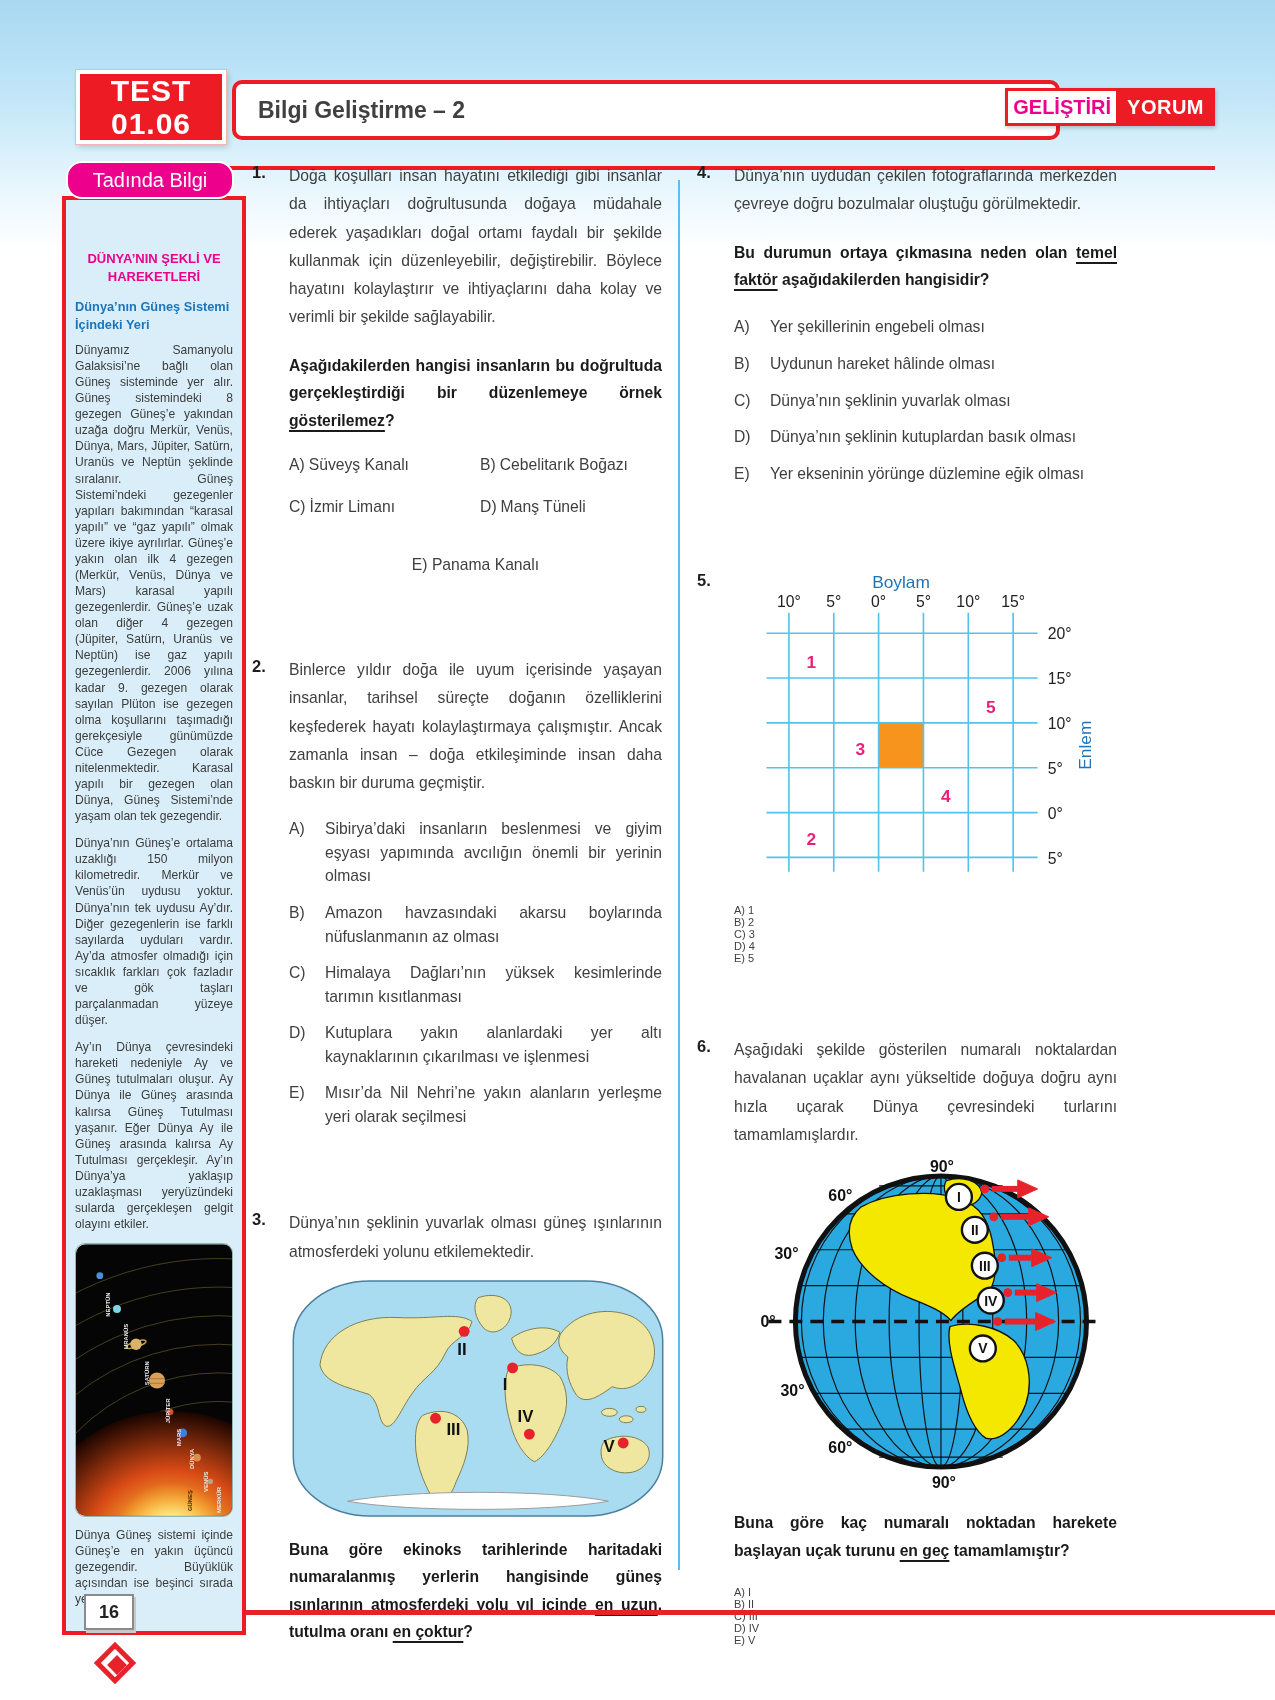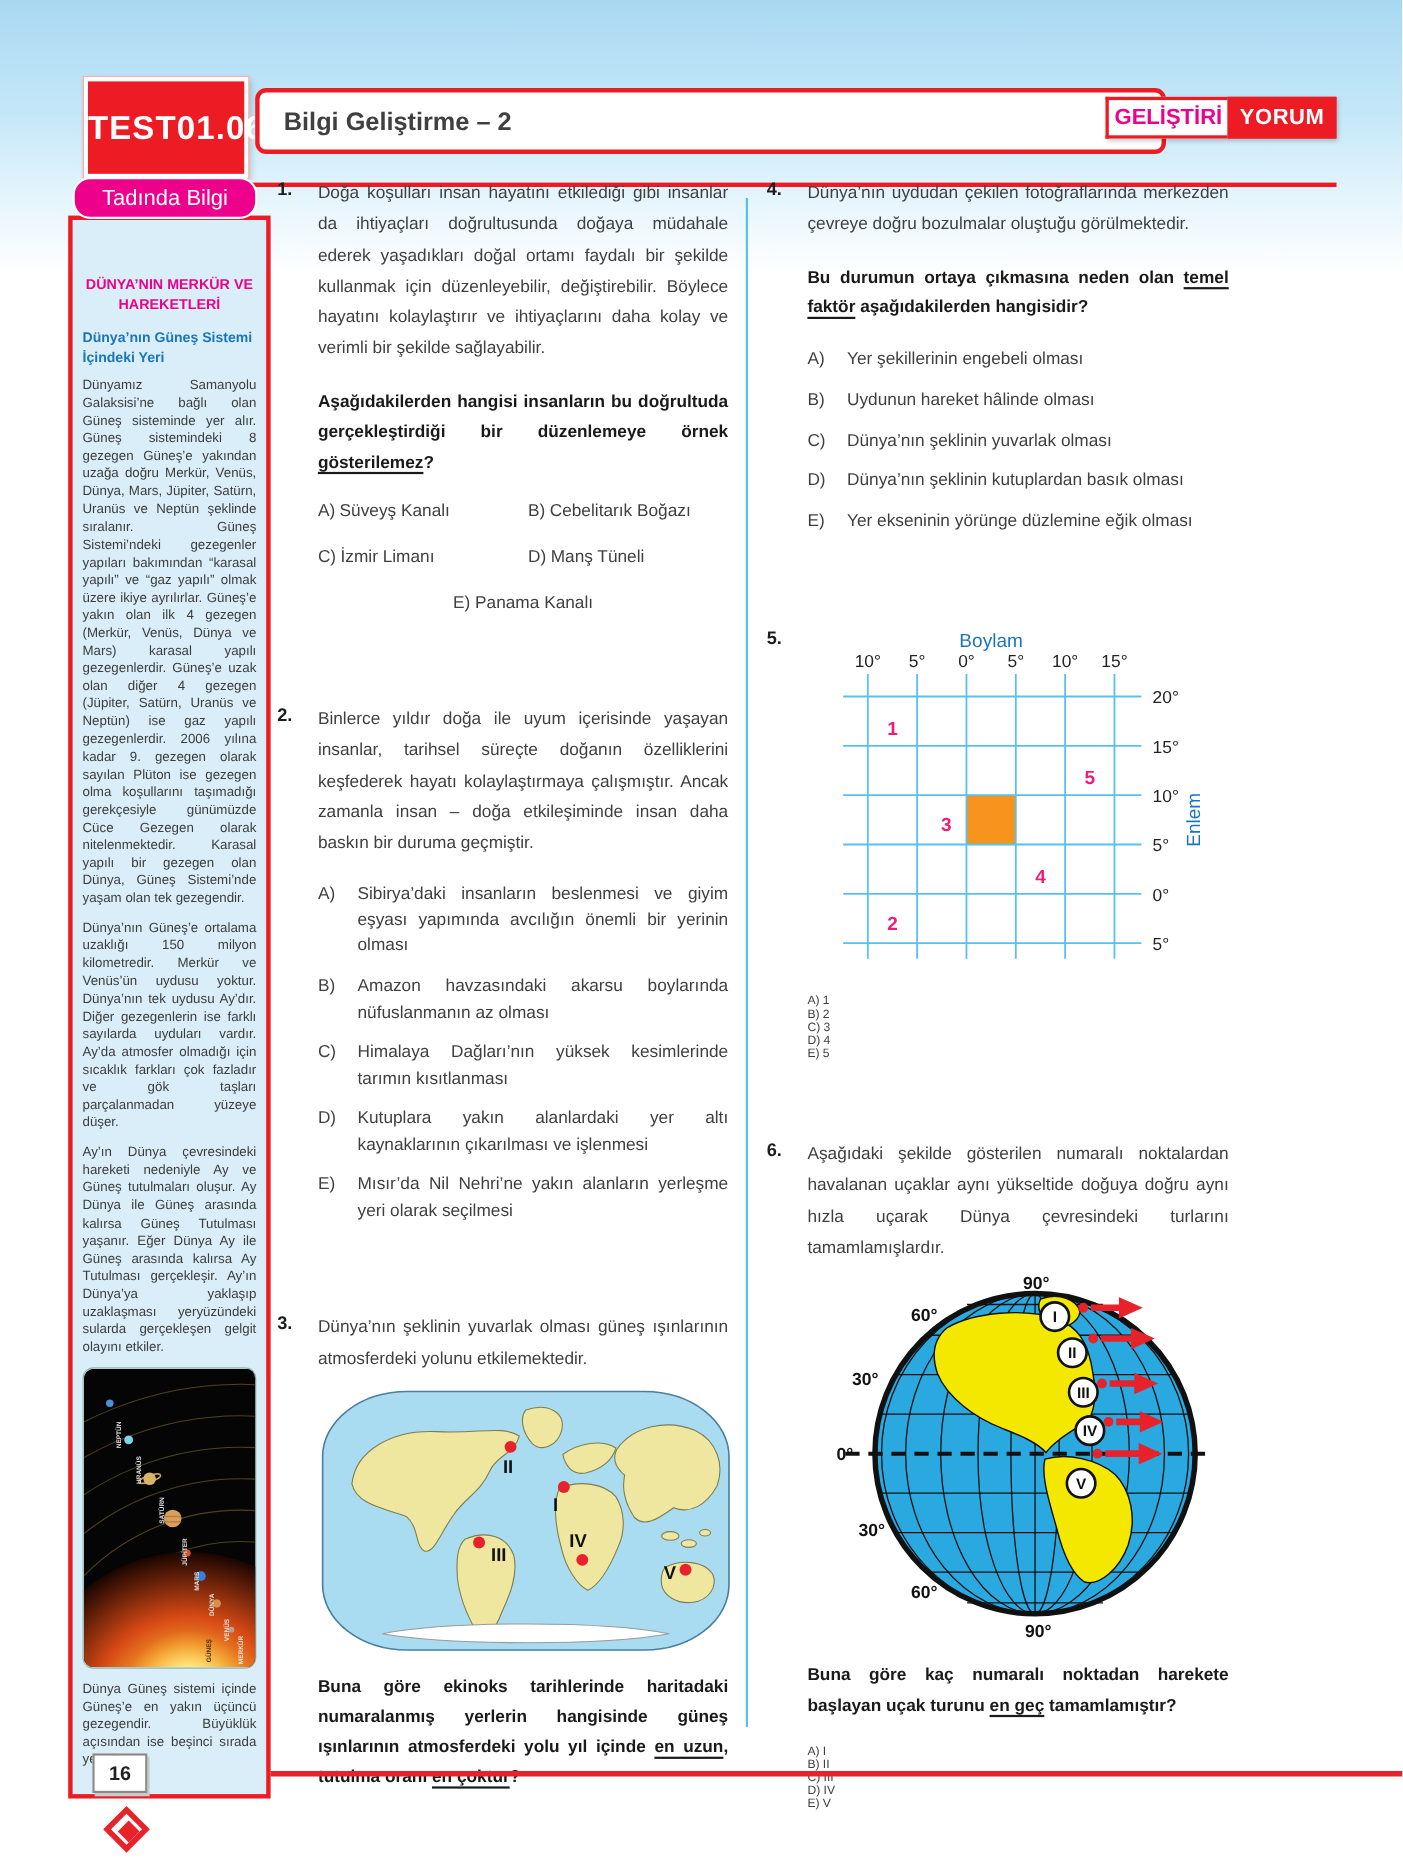--- a/index.html
+++ b/index.html
@@ -4,23 +4,23 @@
 <style>
   * { margin:0; padding:0; box-sizing:border-box; }
   body {
     width:1275px; height:1700px; position:relative; background:#ffffff;
     font-family:"Liberation Sans", sans-serif; color:#3f3f3f; overflow:hidden;
   }
   .sky { position:absolute; left:0; top:0; width:1275px; height:250px;
     background:linear-gradient(180deg,#a9d8f2 0%,#c3e7f8 40%,#e8f6fd 75%,#ffffff 100%); }
 
   
-  .test-box { position:absolute; left:76px; top:70px; width:150px; height:92px;
+  .test-box { position:absolute; left:76px; top:70px; width:150px; height:74px;
     background:#ed1c24; border:4px solid #ffffff; box-shadow:0 0 0 1px #f5b5b5, 2px 3px 6px rgba(0,0,0,.18);
-    display:flex; flex-direction:row; align-items:center; }
+    display:flex; flex-direction:column; align-items:center; justify-content:center; }
   .test-box div { color:#fff; font-weight:bold; font-size:30px; line-height:1.1; letter-spacing:1px; }
   .title-bar { position:absolute; left:232px; top:80px; width:828px; height:60px; background:#fff;
     border:4px solid #ed1c24; border-radius:10px; display:flex; align-items:center; padding-left:22px; }
   .title-bar span { color:#404040; font-size:23px; font-weight:bold; }
   .brand { position:absolute; right:60px; top:88px; display:flex; height:38px; box-shadow:1px 2px 4px rgba(0,0,0,.2); }
   .brand-left { background:#fff; color:#ec008c; border:3px solid #ed1c24; border-right:none;
     font-weight:bold; font-size:20px; display:flex; align-items:center; padding:0 5px; }
   .brand-right { background:#ed1c24; color:#fff; border:3px solid #ed1c24;
     font-weight:bold; font-size:20px; display:flex; align-items:center; padding:0 8px; letter-spacing:.5px; }
 
@@ -46,21 +46,21 @@
   .qnum { flex:0 0 37px; font-weight:bold; font-size:16.5px; color:#1d1d1d; padding-top:1px; }
   .qbody { flex:1; min-width:0; }
   .qtext { font-size:15.7px; line-height:1.8; text-align:justify; color:#3f3f3f; margin-bottom:20px; }
   .qstem { font-size:15.7px; line-height:1.75; text-align:justify; color:#1a1a1a; font-weight:bold; margin-bottom:22px; }
   .u { text-decoration:underline; text-underline-offset:4px; text-decoration-thickness:2px; }
   .opts-list .opt { display:flex; margin-bottom:13px; font-size:15.7px; line-height:1.5; }
   .opt-letter { flex:0 0 36px; }
   .opt-text { flex:1; text-align:justify; }
   .opts-grid { display:grid; grid-template-columns:1.05fr 1fr; row-gap:24px; font-size:15.7px; }
   .opts-grid .g-opt span { margin-right:4px; }
-  .opt-e { text-align:center; margin-top:24px; font-size:15.7px; }
+  .opt-e { text-align:center; margin-top:40px; font-size:15.7px; }
   .opts-row { display:flex; justify-content:space-between; font-size:11px; padding-right:6px;flex-direction:column; }
   .figure { line-height:0; margin-bottom:16px; }
   .fig-center { text-align:center; }
 
   
   .page-num { position:absolute; left:84px; top:1594px; width:50px; height:36px; background:#fff;
     border:2px solid #8a8a8a; box-shadow:2px 3px 0 #c9c9c9; display:flex; align-items:center;
     justify-content:center; font-weight:bold; font-size:18px; color:#222; z-index:4; }
   .corner-icon { position:absolute; left:96px; top:1644px; width:42px; height:42px; z-index:4; }
   .corner-icon .sq1 { position:absolute; left:4px; top:4px; width:30px; height:30px; background:#fff;
@@ -81,21 +81,21 @@
 <div class="title-bar">
   <span>Bilgi Geliştirme – 2</span>
 </div>
 <div class="brand">
   <span class="brand-left">GELİŞTİRİ</span>
   <span class="brand-right">YORUM</span>
 </div>
 
 <div class="side-tab">Tadında Bilgi</div>
 <div class="sidebar-box">
-  <h3>DÜNYA’NIN MERKÜR VE HAREKETLERİ</h3>
+  <h3>DÜNYA’NIN ŞEKLİ VE HAREKETLERİ</h3>
   <h4>Dünya’nın Güneş Sistemi İçindeki Yeri</h4>
   <p>Dünyamız Samanyolu Galaksisi’ne bağlı olan Güneş sisteminde yer alır. Güneş sistemindeki 8 gezegen Güneş’e yakından uzağa doğru Merkür, Venüs, Dünya, Mars, Jüpiter, Satürn, Uranüs ve Neptün şeklinde sıralanır. Güneş Sistemi’ndeki gezegenler yapıları bakımından “karasal yapılı” ve “gaz yapılı” olmak üzere ikiye ayrılırlar. Güneş’e yakın olan ilk 4 gezegen (Merkür, Venüs, Dünya ve Mars) karasal yapılı gezegenlerdir. Güneş’e uzak olan diğer 4 gezegen (Jüpiter, Satürn, Uranüs ve Neptün) ise gaz yapılı gezegenlerdir. 2006 yılına kadar 9. gezegen olarak sayılan Plüton ise gezegen olma koşullarını taşımadığı gerekçesiyle günümüzde Cüce Gezegen olarak nitelenmektedir. Karasal yapılı bir gezegen olan Dünya, Güneş Sistemi’nde yaşam olan tek gezegendir.</p>
   <p>Dünya’nın Güneş’e ortalama uzaklığı 150 milyon kilometredir. Merkür ve Venüs’ün uydusu yoktur. Dünya’nın tek uydusu Ay’dır. Diğer gezegenlerin ise farklı sayılarda uyduları vardır. Ay’da atmosfer olmadığı için sıcaklık farkları çok fazladır ve gök taşları parçalanmadan yüzeye düşer.</p>
   <p>Ay’ın Dünya çevresindeki hareketi nedeniyle Ay ve Güneş tutulmaları oluşur. Ay Dünya ile Güneş arasında kalırsa Güneş Tutulması yaşanır. Eğer Dünya Ay ile Güneş arasında kalırsa Ay Tutulması gerçekleşir. Ay’ın Dünya’ya yaklaşıp uzaklaşması yeryüzündeki sularda gerçekleşen gelgit olayını etkiler.</p>
   <div class="solar-img">
     <svg width="162" height="272" viewBox="0 0 170 285">
       <defs>
         <radialGradient id="sunGrad" cx="50%" cy="50%" r="50%">
           <stop offset="0%" stop-color="#fff3ae"></stop>
             <stop offset="30%" stop-color="#f9b233"></stop>

